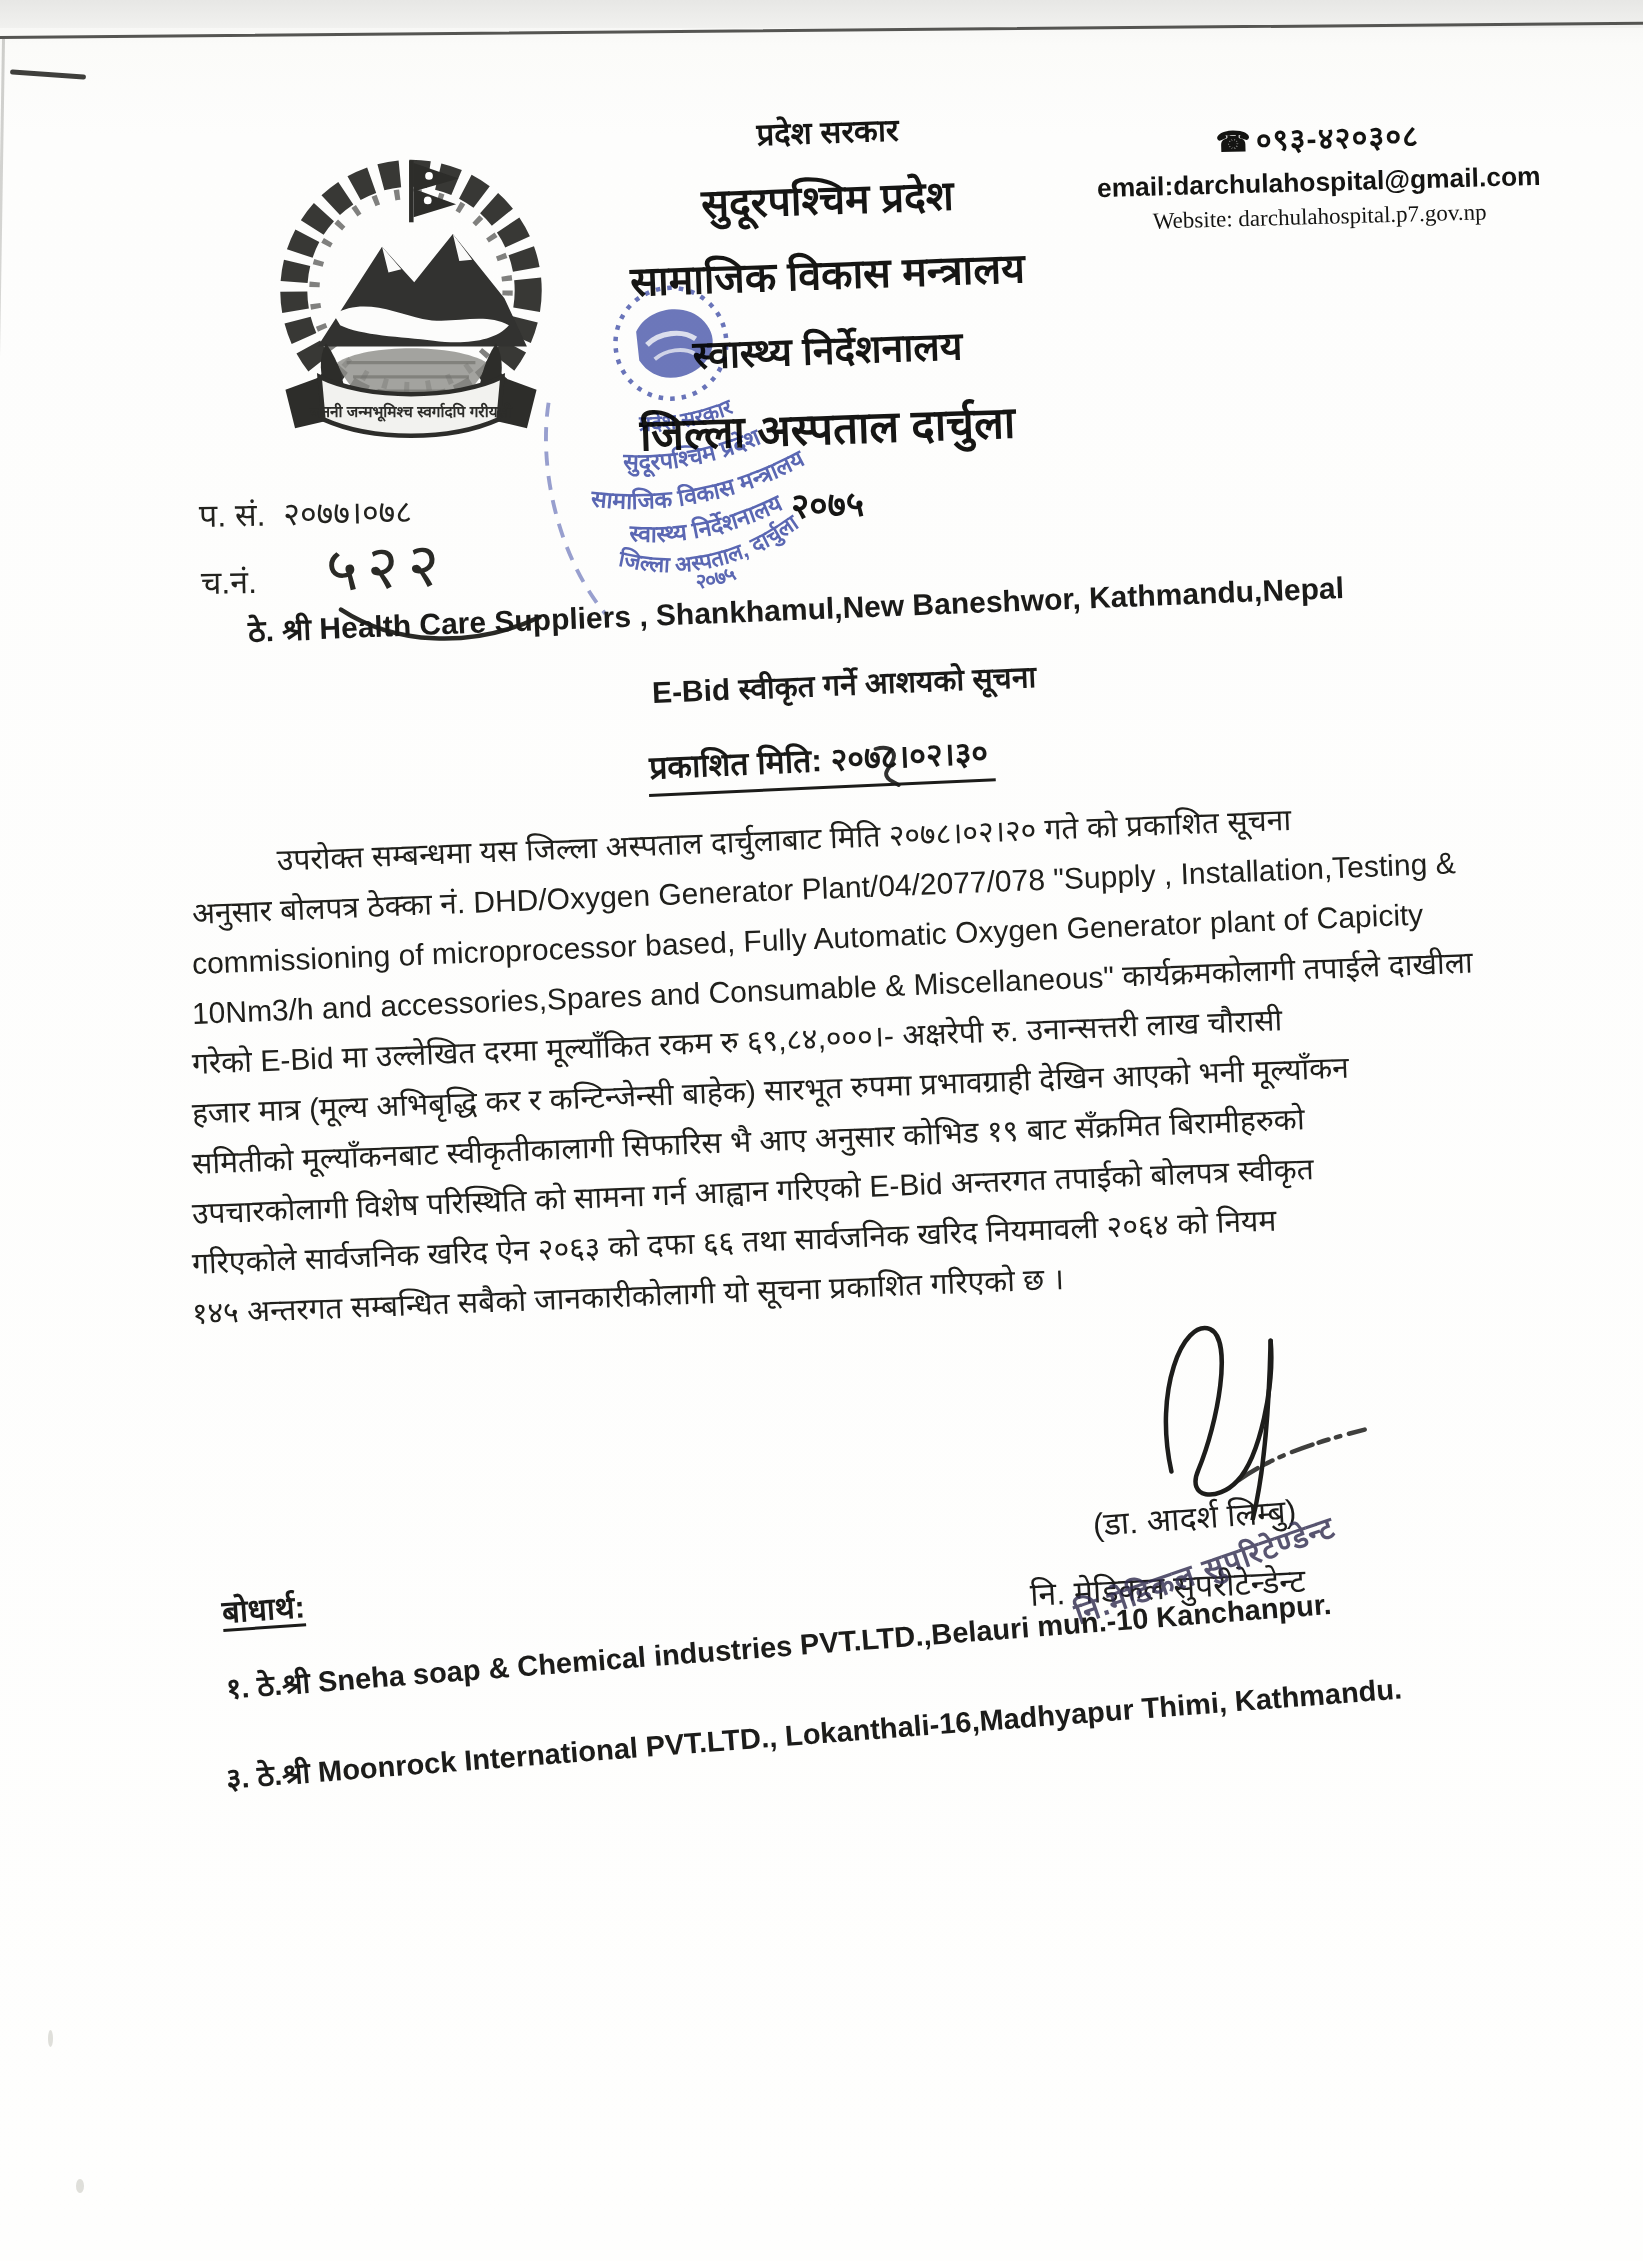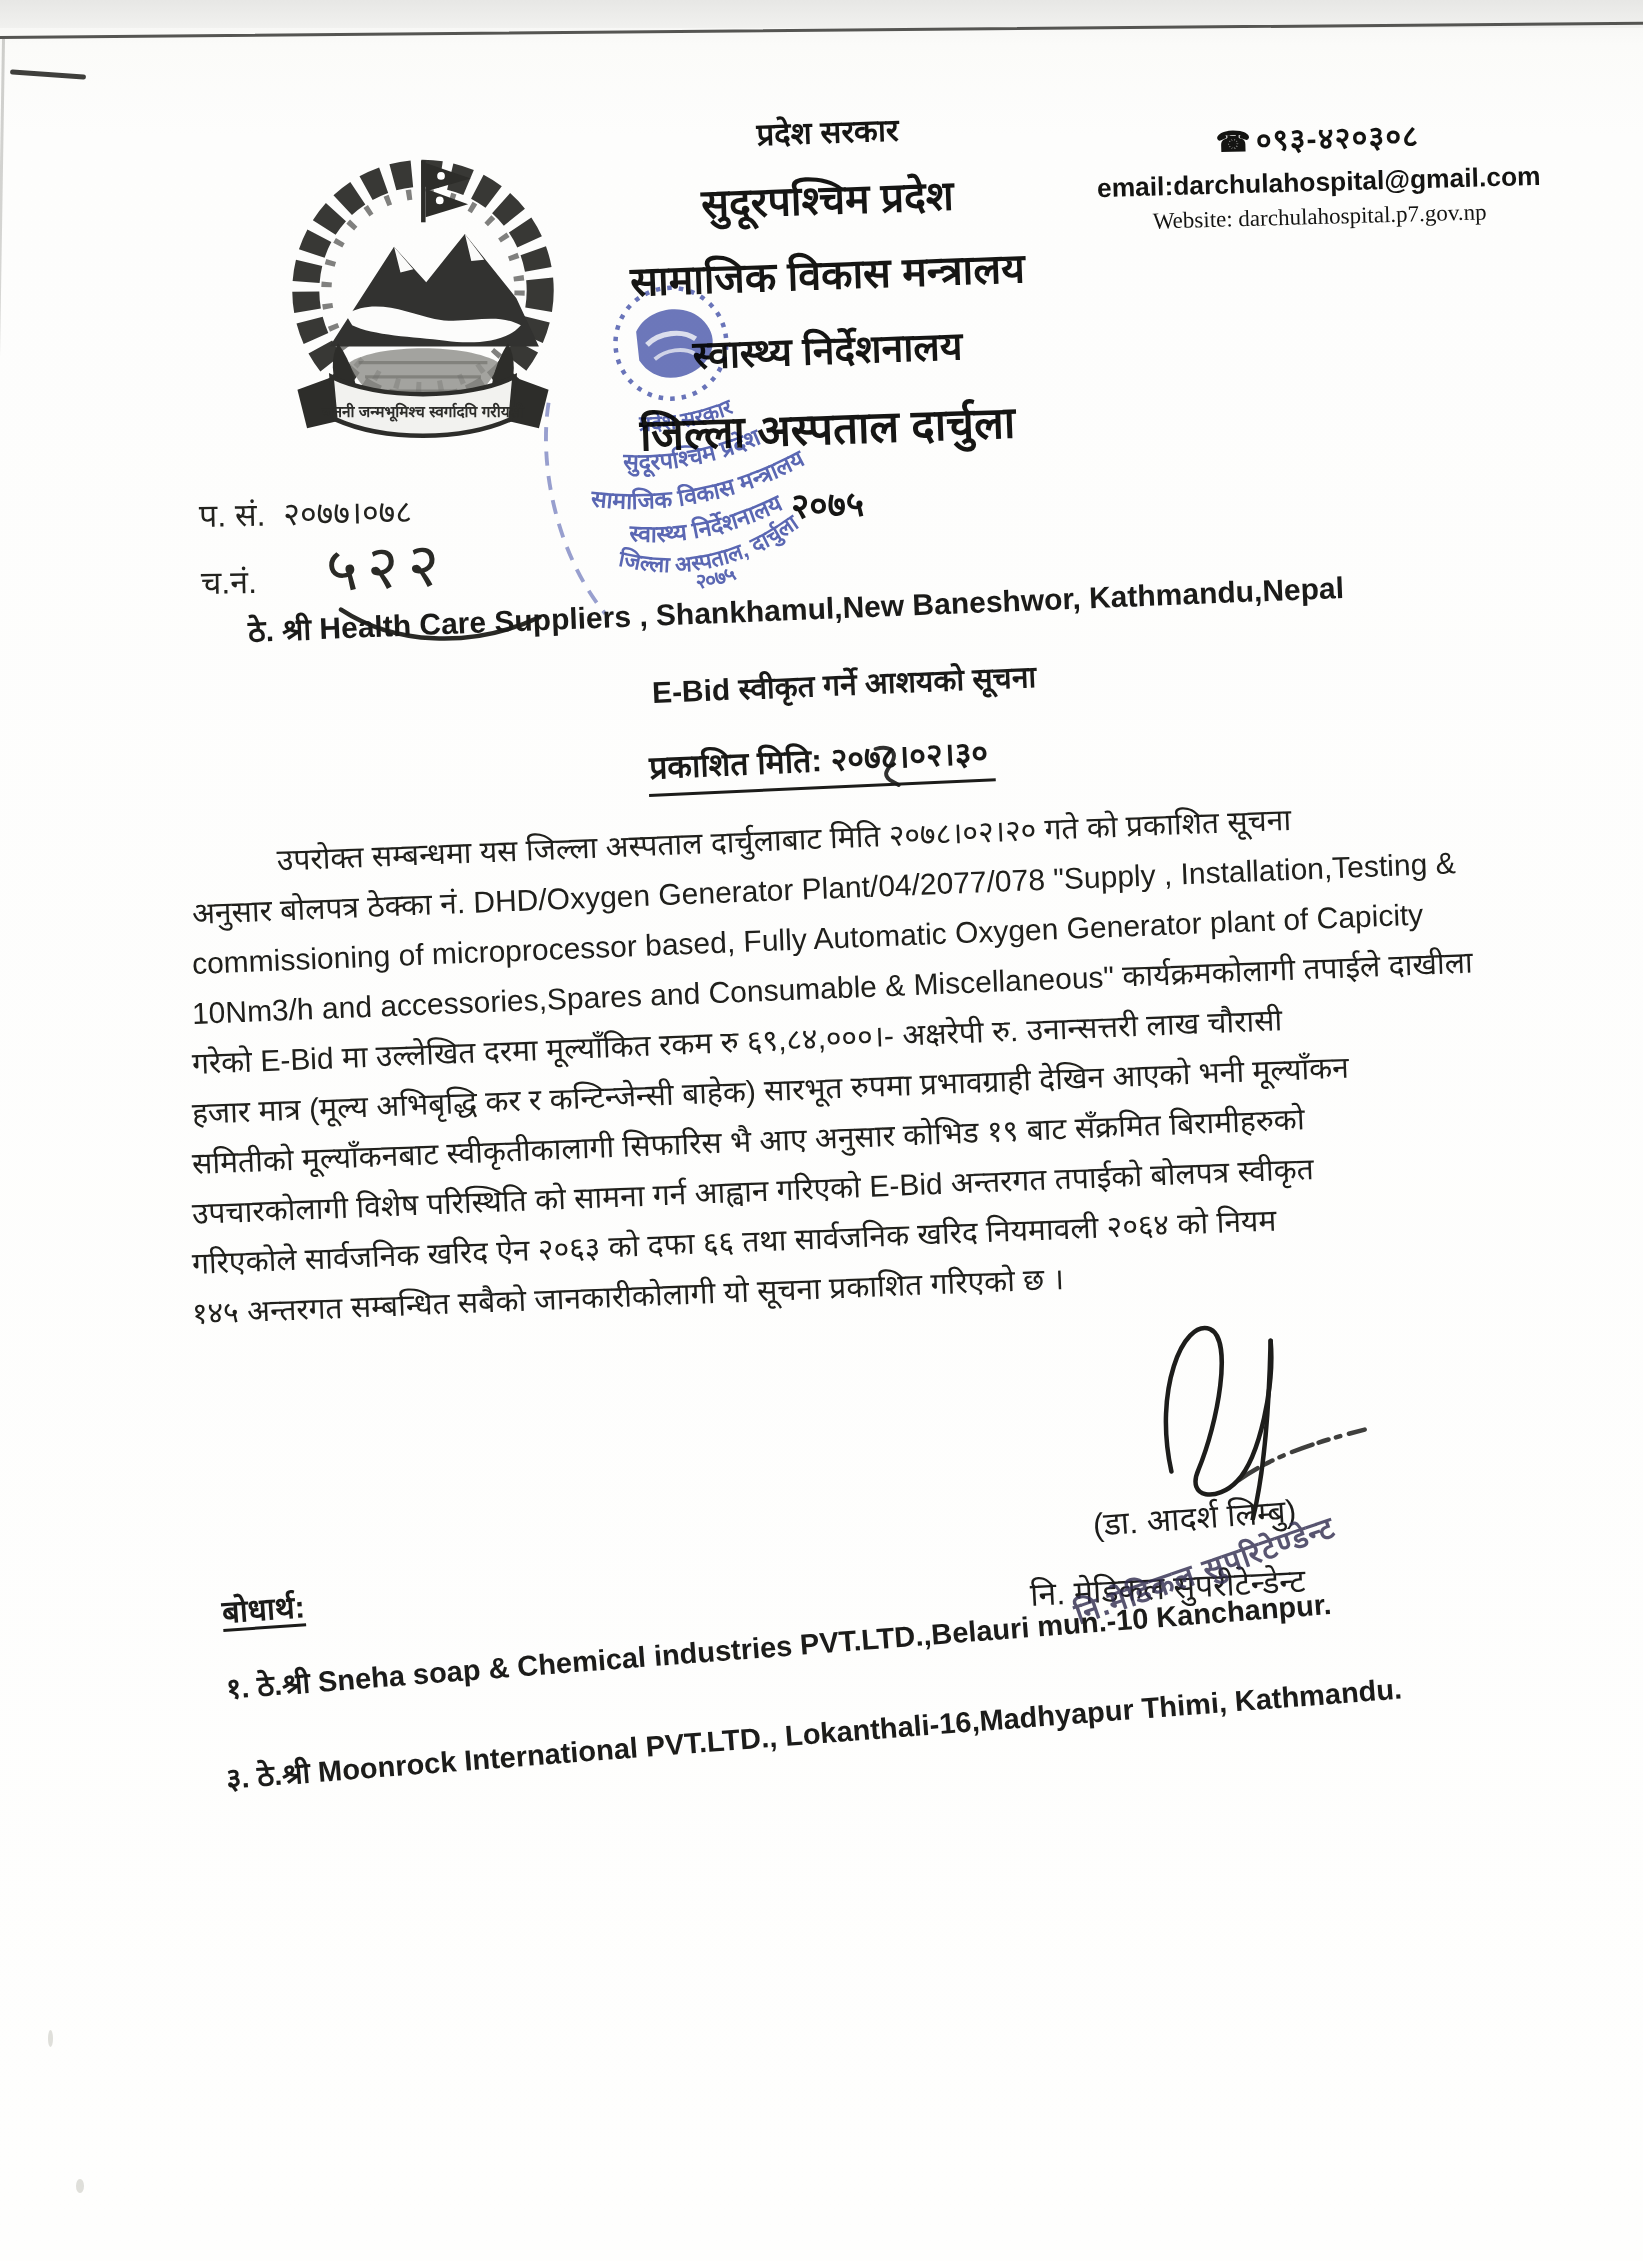--- a/index.html
+++ b/index.html
@@ -41,21 +41,21 @@
   .body-block .bl{font-size:30px;line-height:50px;height:50px;white-space:nowrap;color:#20201c;transform:rotate(-2.3deg);transform-origin:left center;}
   .body-block .bl.indent{text-indent:85px;}
   
   .sig-name{left:1093px;top:1502px;font-size:32px;color:#1d1d1b;transform:rotate(-4deg);transform-origin:left center;}
   .sig-desig{left:1030px;top:1572px;font-size:32px;color:#1d1d1b;transform:rotate(-3deg);transform-origin:left center;}
   .sig-stamp{left:1082px;top:1592px;width:490px;font-size:30px;font-weight:bold;color:#343052;opacity:.82;transform:rotate(-19deg);transform-origin:left bottom;letter-spacing:1.3px;}
   
   .cc-head{left:222px;top:1590px;font-size:31px;font-weight:600;color:#1c1c1a;text-decoration:underline;text-underline-offset:6.4px;transform:rotate(-4deg);transform-origin:left center;}
   .cc-item{font-size:29px;font-weight:600;color:#1c1c1a;white-space:nowrap;transform:rotate(-4.4deg);transform-origin:left center;}
   .stamp-wrap{left:519px;top:257px;width:335px;height:361px;mix-blend-mode:multiply;opacity:.95;}
-  .emblem-wrap{left:262px;top:150px;width:322px;height:303px;text-align:center;}
+  .emblem-wrap{left:250px;top:150px;width:322px;height:303px;text-align:center;}
   .sig-wrap{left:1107px;top:1307px;width:277px;height:213px;}
   .ink-fix{left:864px;top:740px;width:45px;height:54px;}
 </style>
 </head>
 <body>
 
 <div class="page">
 
   <div class="abs scan-top-band"></div>
   <div class="abs scan-top-line"></div>

